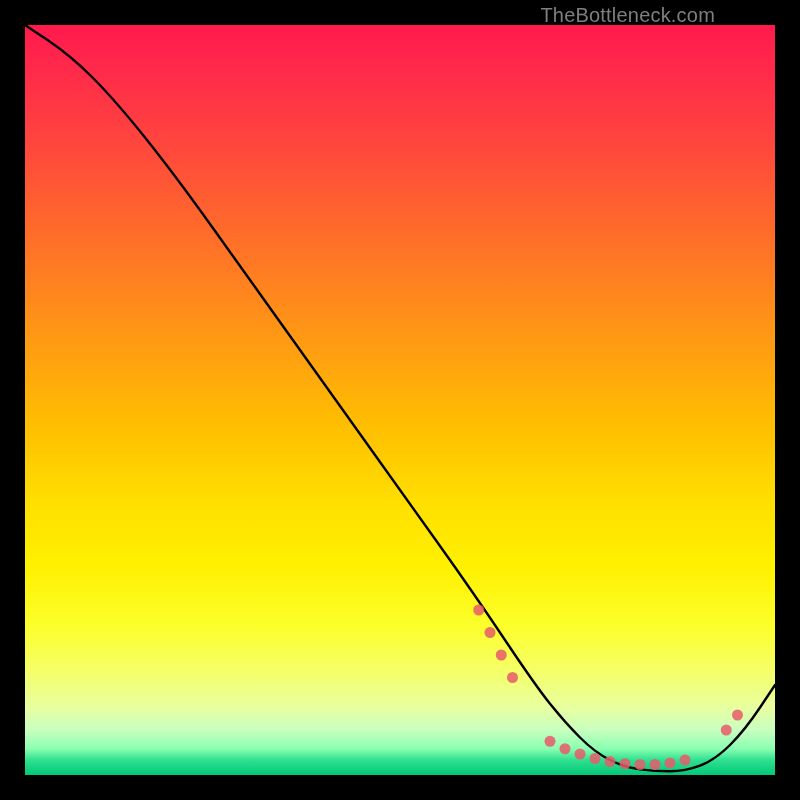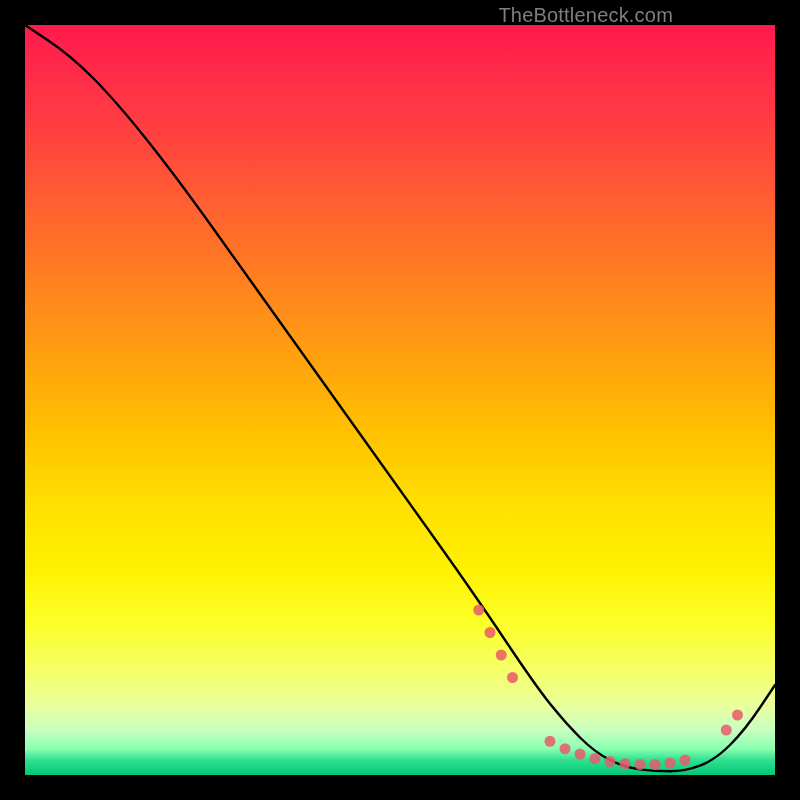--- a/index.html
+++ b/index.html
@@ -9,20 +9,21 @@
     height: 800px;
     background: #000;
     overflow: hidden;
     font-family: Arial, Helvetica, sans-serif;
   }
   .frame {
     position: relative;
     width: 681px;
     height: 800px;
     background: #000;
+    padding-left: 42px;
   }
   .plot {
     position: absolute;
     left: 25px;
     top: 25px;
     width: 750px;
     height: 750px;
     background: linear-gradient(to bottom,
       #ff1a4d 0%,
       #ff2a4a 6%,

